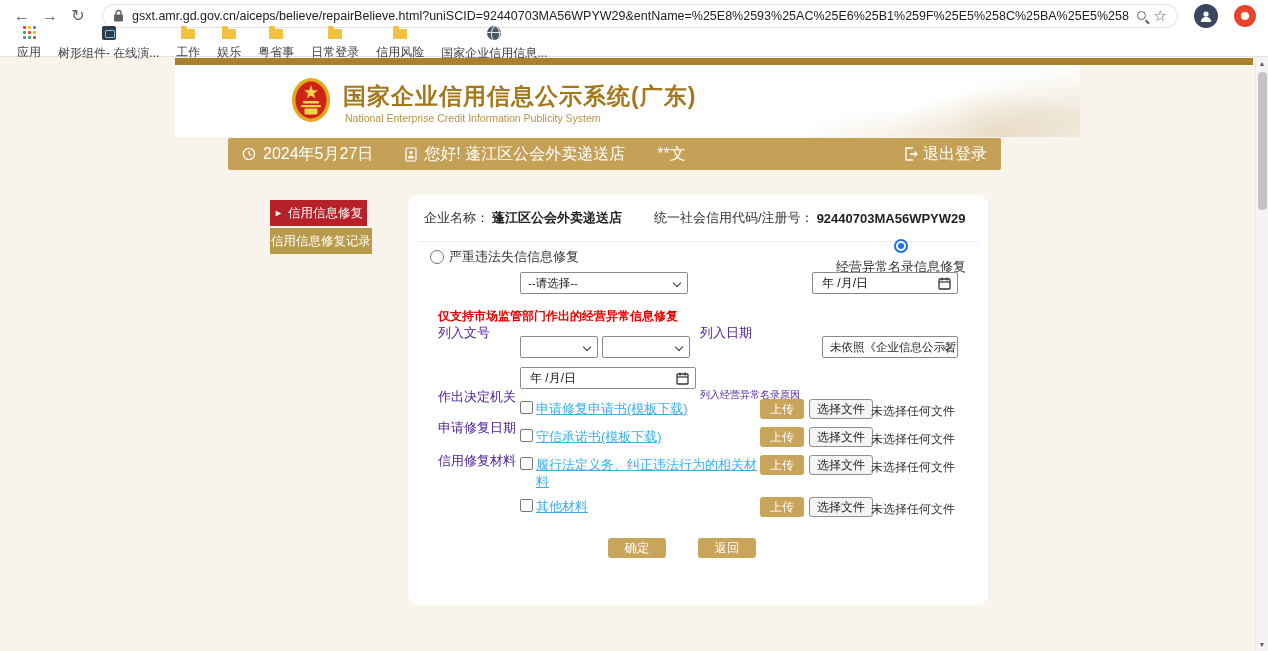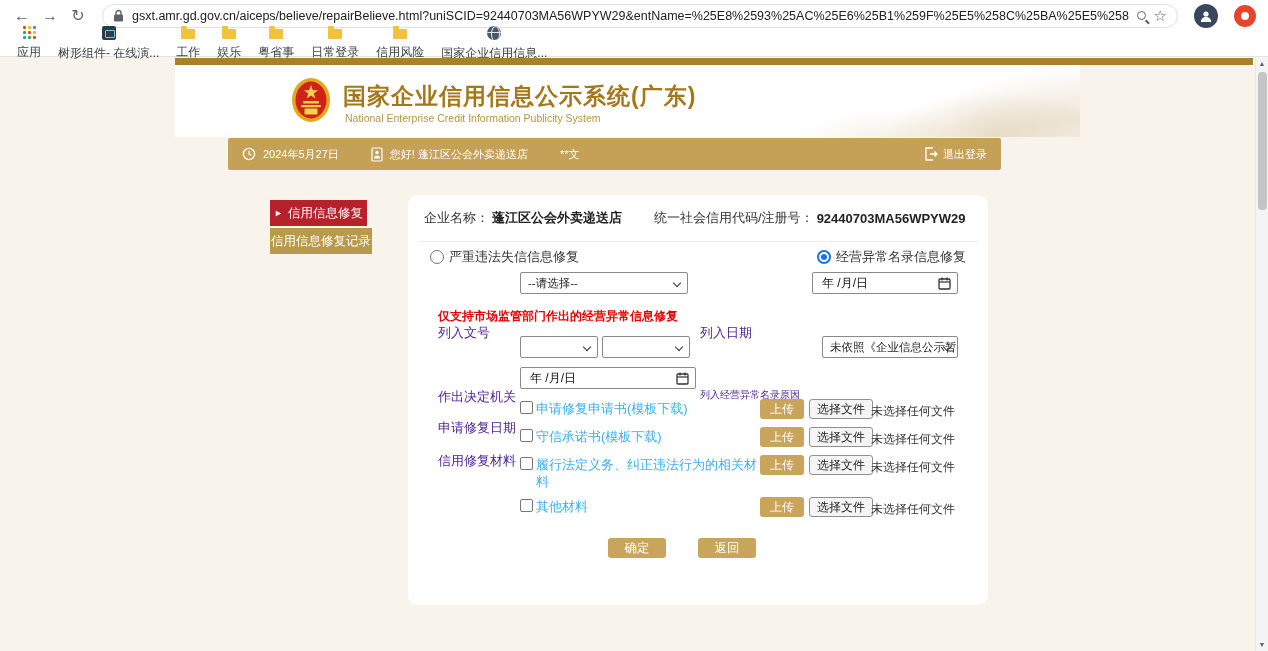--- a/index.html
+++ b/index.html
@@ -36,52 +36,52 @@
   .header-art{position:absolute;right:0;top:0;width:430px;height:72px;
     background:
       radial-gradient(ellipse 150px 62px at 80% 98%, rgba(193,162,104,.34), rgba(193,162,104,0) 72%),
       radial-gradient(ellipse 190px 70px at 100% 72%, rgba(193,162,104,.26), rgba(193,162,104,0) 72%),
       radial-gradient(ellipse 130px 52px at 56% 112%, rgba(211,186,136,.24), rgba(211,186,136,0) 72%);}
   .emblem{position:absolute;left:116px;top:12px;}
   .site-title{position:absolute;left:168px;top:16px;font-size:23px;font-weight:bold;color:#a5771b;letter-spacing:1px;white-space:nowrap;}
   .site-sub{position:absolute;left:170px;top:47px;font-size:10.5px;color:#b79447;white-space:nowrap;}
 
   
-  .user-bar{position:absolute;left:228px;top:138px;width:773px;height:26px;background:#c5a158;border-radius:2px;display:flex;align-items:center;color:#fff;font-size:11px;padding:16px 14px;gap:7px;}
+  .user-bar{position:absolute;left:228px;top:138px;width:773px;height:26px;background:#c5a158;border-radius:2px;display:flex;align-items:center;color:#fff;font-size:16px;padding:16px 14px;gap:7px;}
   .ub-gap{width:18px;}
   .logout{margin-left:auto;display:flex;align-items:center;gap:5px;cursor:pointer;}
 
   
   .side-btn{position:absolute;color:#fff;font-size:12.5px;display:flex;align-items:center;justify-content:center;gap:5px;cursor:pointer;white-space:nowrap;}
   .side-active{left:270px;top:200px;width:97px;height:26px;background:#b7212a;}
   .side-record{left:270px;top:228px;width:102px;height:26px;background:#b99a4b;}
   .tri{font-size:9px;line-height:1;}
 
   
   .panel{position:absolute;left:408px;top:195px;width:580px;height:410px;background:#fff;font-size:13px;color:#333;border-radius:10px;}
   .ent-row{position:absolute;left:16px;top:14px;display:flex;align-items:center;white-space:nowrap;}
   .ent-row .val{font-weight:bold;color:#222;margin-left:3px;}
   .ent-row .gap{width:32px;}
   .divider{position:absolute;left:10px;right:10px;top:46px;border-bottom:1px solid #ededed;}
   .radio-row{position:absolute;left:22px;right:22px;top:54px;height:16px;display:flex;align-items:center;}
   .radio-item{display:flex;align-items:center;gap:5px;cursor:pointer;}
-  .radio-right{margin-left:auto;}
+  .radio-right{margin-left:auto;flex-direction:column;}
   .radio{width:14px;height:14px;border-radius:50%;border:1.5px solid #757575;background:#fff;position:relative;flex:none;}
   .radio.checked{border:2px solid #1a73e8;}
   .radio.checked:after{content:"";position:absolute;left:2px;top:2px;width:6px;height:6px;border-radius:50%;background:#1a73e8;}
 
   .flabel{position:absolute;font-size:13px;color:#4c1d95;white-space:nowrap;margin-top:48px;}
   .sel{position:absolute;height:22px;border:1px solid #8a8a8a;border-radius:2px;background:#fff;font-size:11.5px;color:#222;display:flex;align-items:center;padding:0 18px 0 7px;cursor:pointer;overflow:hidden;white-space:nowrap;}
   .chev{position:absolute;right:7px;top:7px;width:6px;height:6px;border-right:1.6px solid #333;border-bottom:1.6px solid #333;transform:rotate(45deg);}
   .date-inp{position:absolute;height:22px;border:1px solid #8a8a8a;border-radius:2px;background:#fff;font-size:12px;color:#111;display:flex;align-items:center;justify-content:space-between;padding:0 6px 0 9px;cursor:text;}
   .note{position:absolute;left:30px;top:113px;font-size:12px;font-weight:bold;color:#e60000;white-space:nowrap;}
 
   .mat-row{position:absolute;display:flex;align-items:flex-start;gap:3px;}
   .cbx{width:13px;height:13px;border:1px solid #767676;border-radius:2px;background:#fff;flex:none;margin-top:1px;cursor:pointer;}
-  .mlink{font-size:13px;color:#3bafe8;line-height:17px;width:222px;cursor:pointer;}
+  .mlink{font-size:13px;color:#3bafe8;text-decoration:underline;line-height:17px;width:222px;cursor:pointer;}
   .up-btn{position:absolute;width:44px;height:20px;background:#c9a45b;border-radius:3px;color:#fff;font-size:12px;display:flex;align-items:center;justify-content:center;cursor:pointer;}
   .file-btn{position:absolute;height:20px;background:#f5f5f5;border:1px solid #8f8f8f;border-radius:3px;font-size:12px;color:#222;display:flex;align-items:center;padding:0 7px;cursor:pointer;white-space:nowrap;}
   .no-file{position:absolute;font-size:12px;color:#333;white-space:nowrap;}
   .gold-btn{position:absolute;width:58px;height:20px;background:#c9a45b;border-radius:3px;color:#fff;font-size:12.5px;display:flex;align-items:center;justify-content:center;cursor:pointer;}
 
   
   .scrollbar{position:absolute;right:0;top:57px;width:13px;height:594px;background:#f4f4f4;border-left:1px solid #e9e9e9;}
   .sb-arrow{position:absolute;left:0;width:12px;height:13px;display:flex;align-items:center;justify-content:center;font-size:7px;color:#606060;cursor:pointer;}
   .sb-thumb{position:absolute;left:2px;top:15px;width:9px;height:138px;background:#c4c4c4;border-radius:4px;cursor:pointer;}
 </style>

